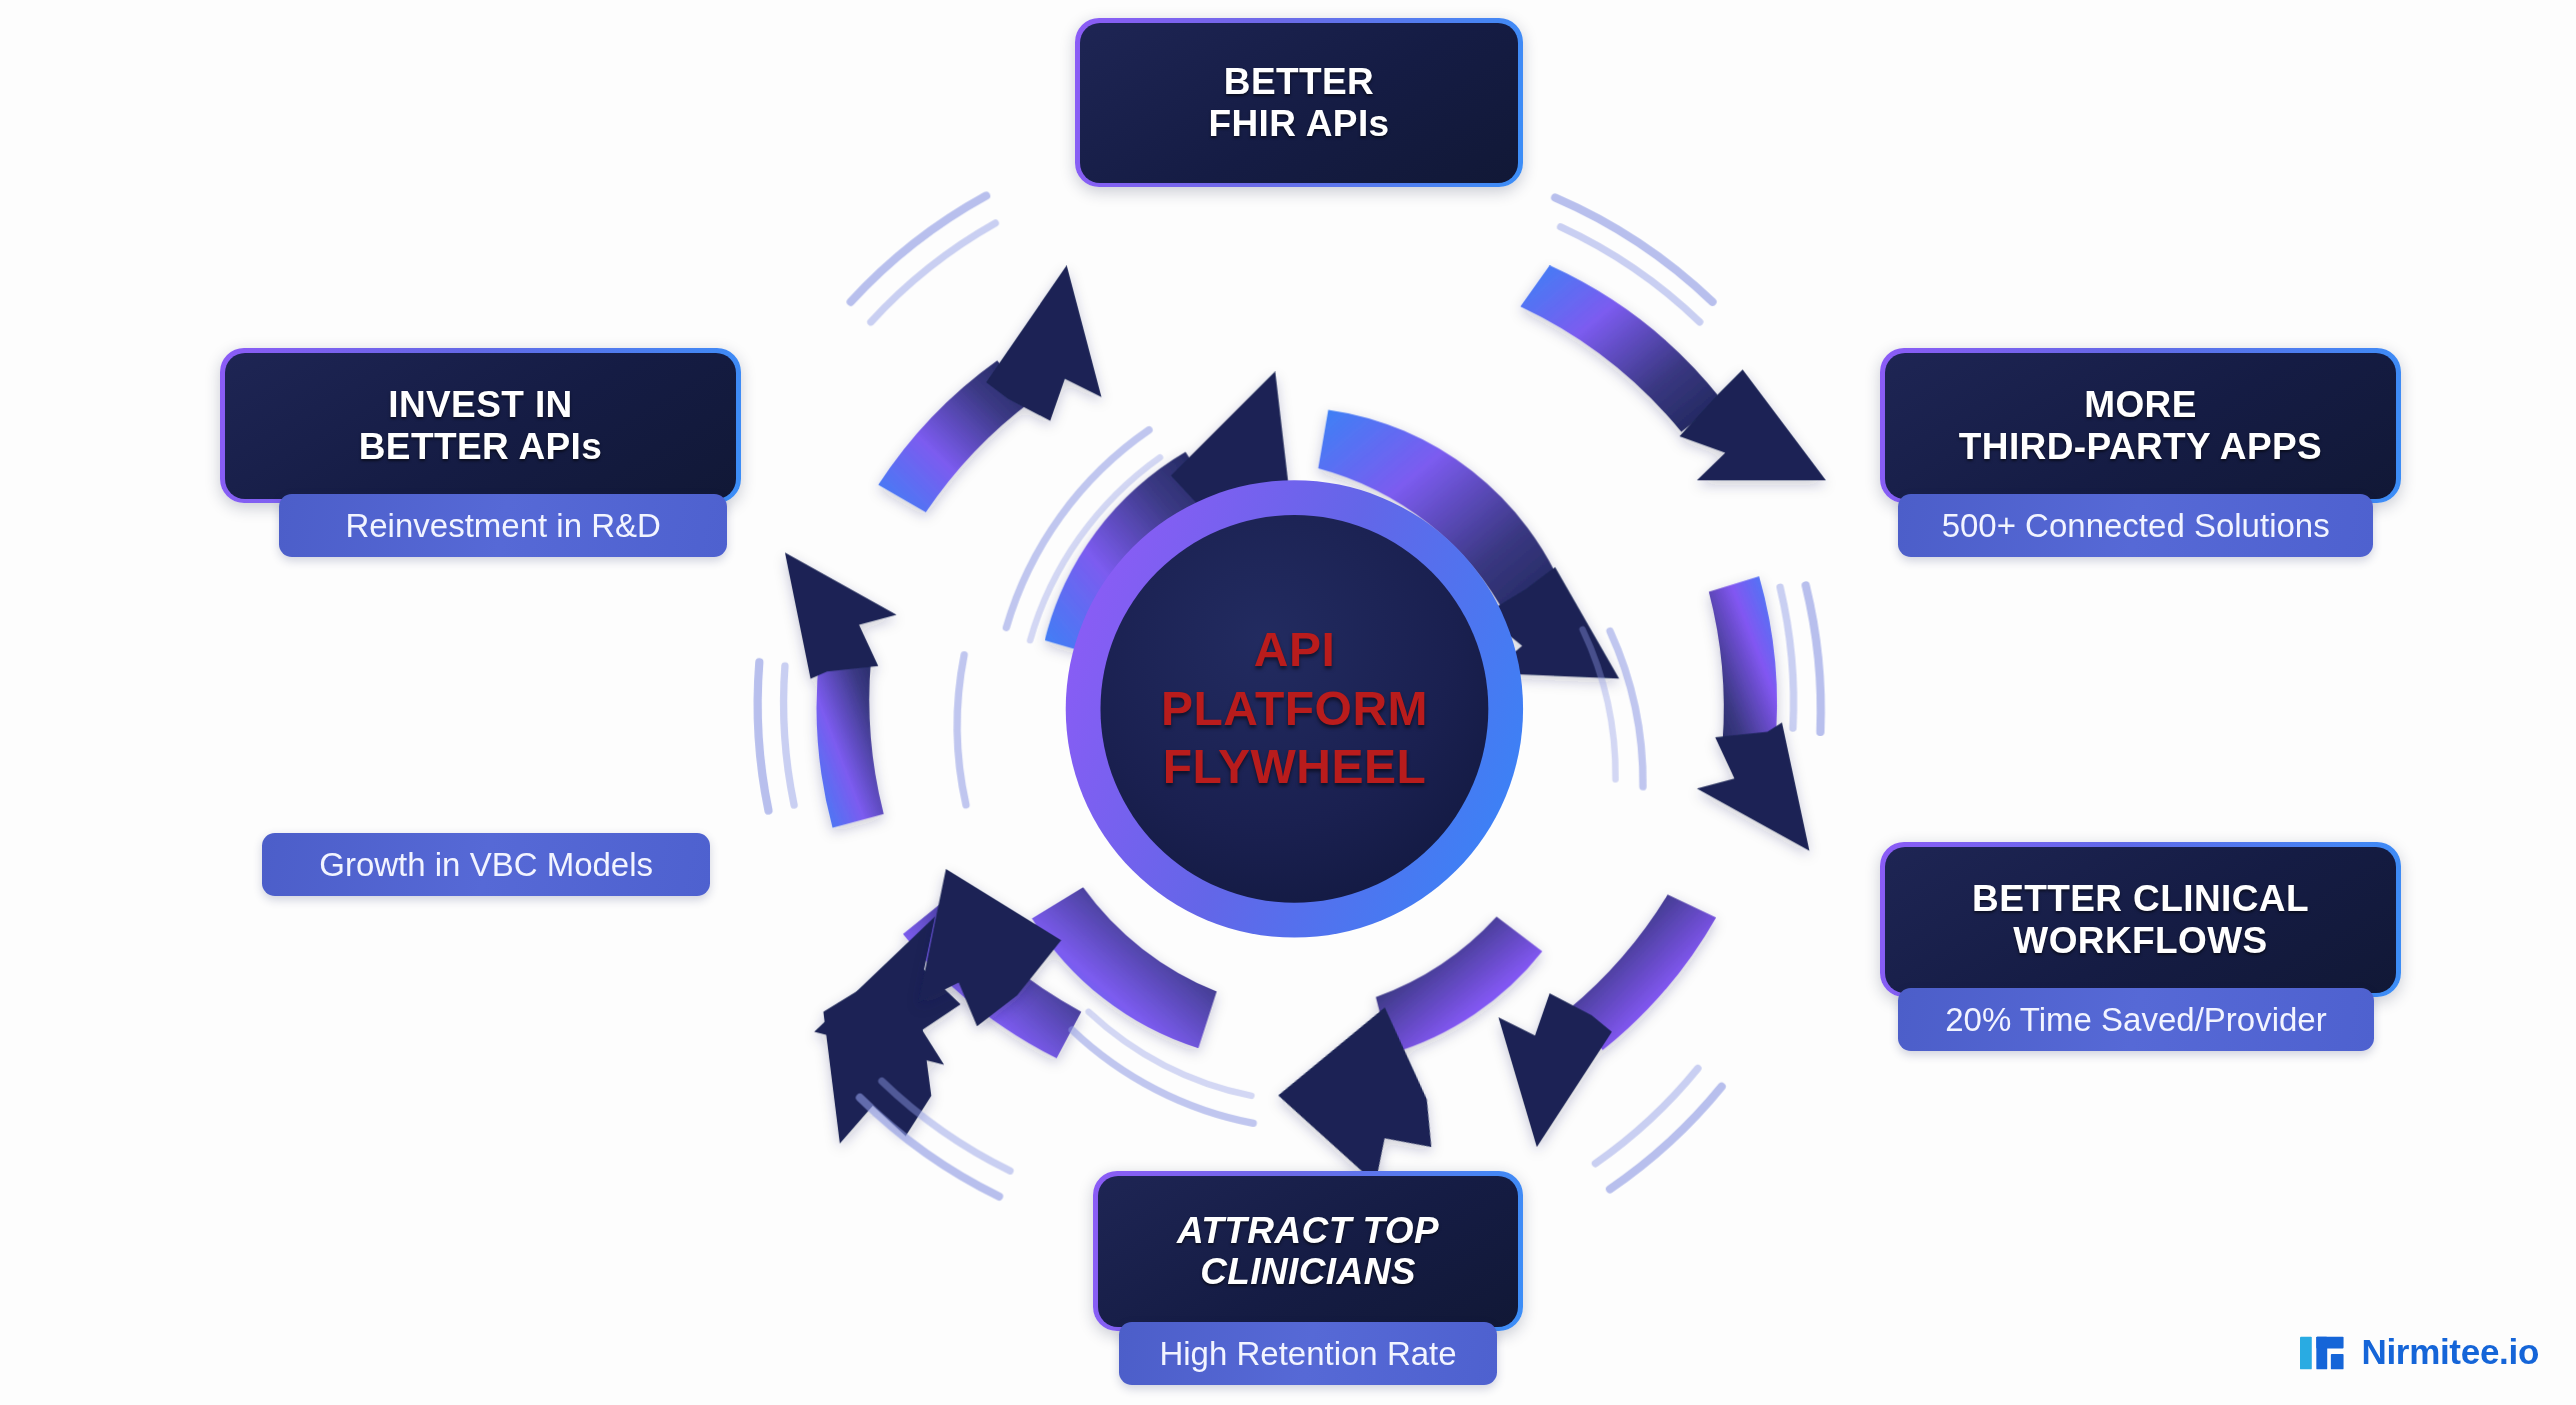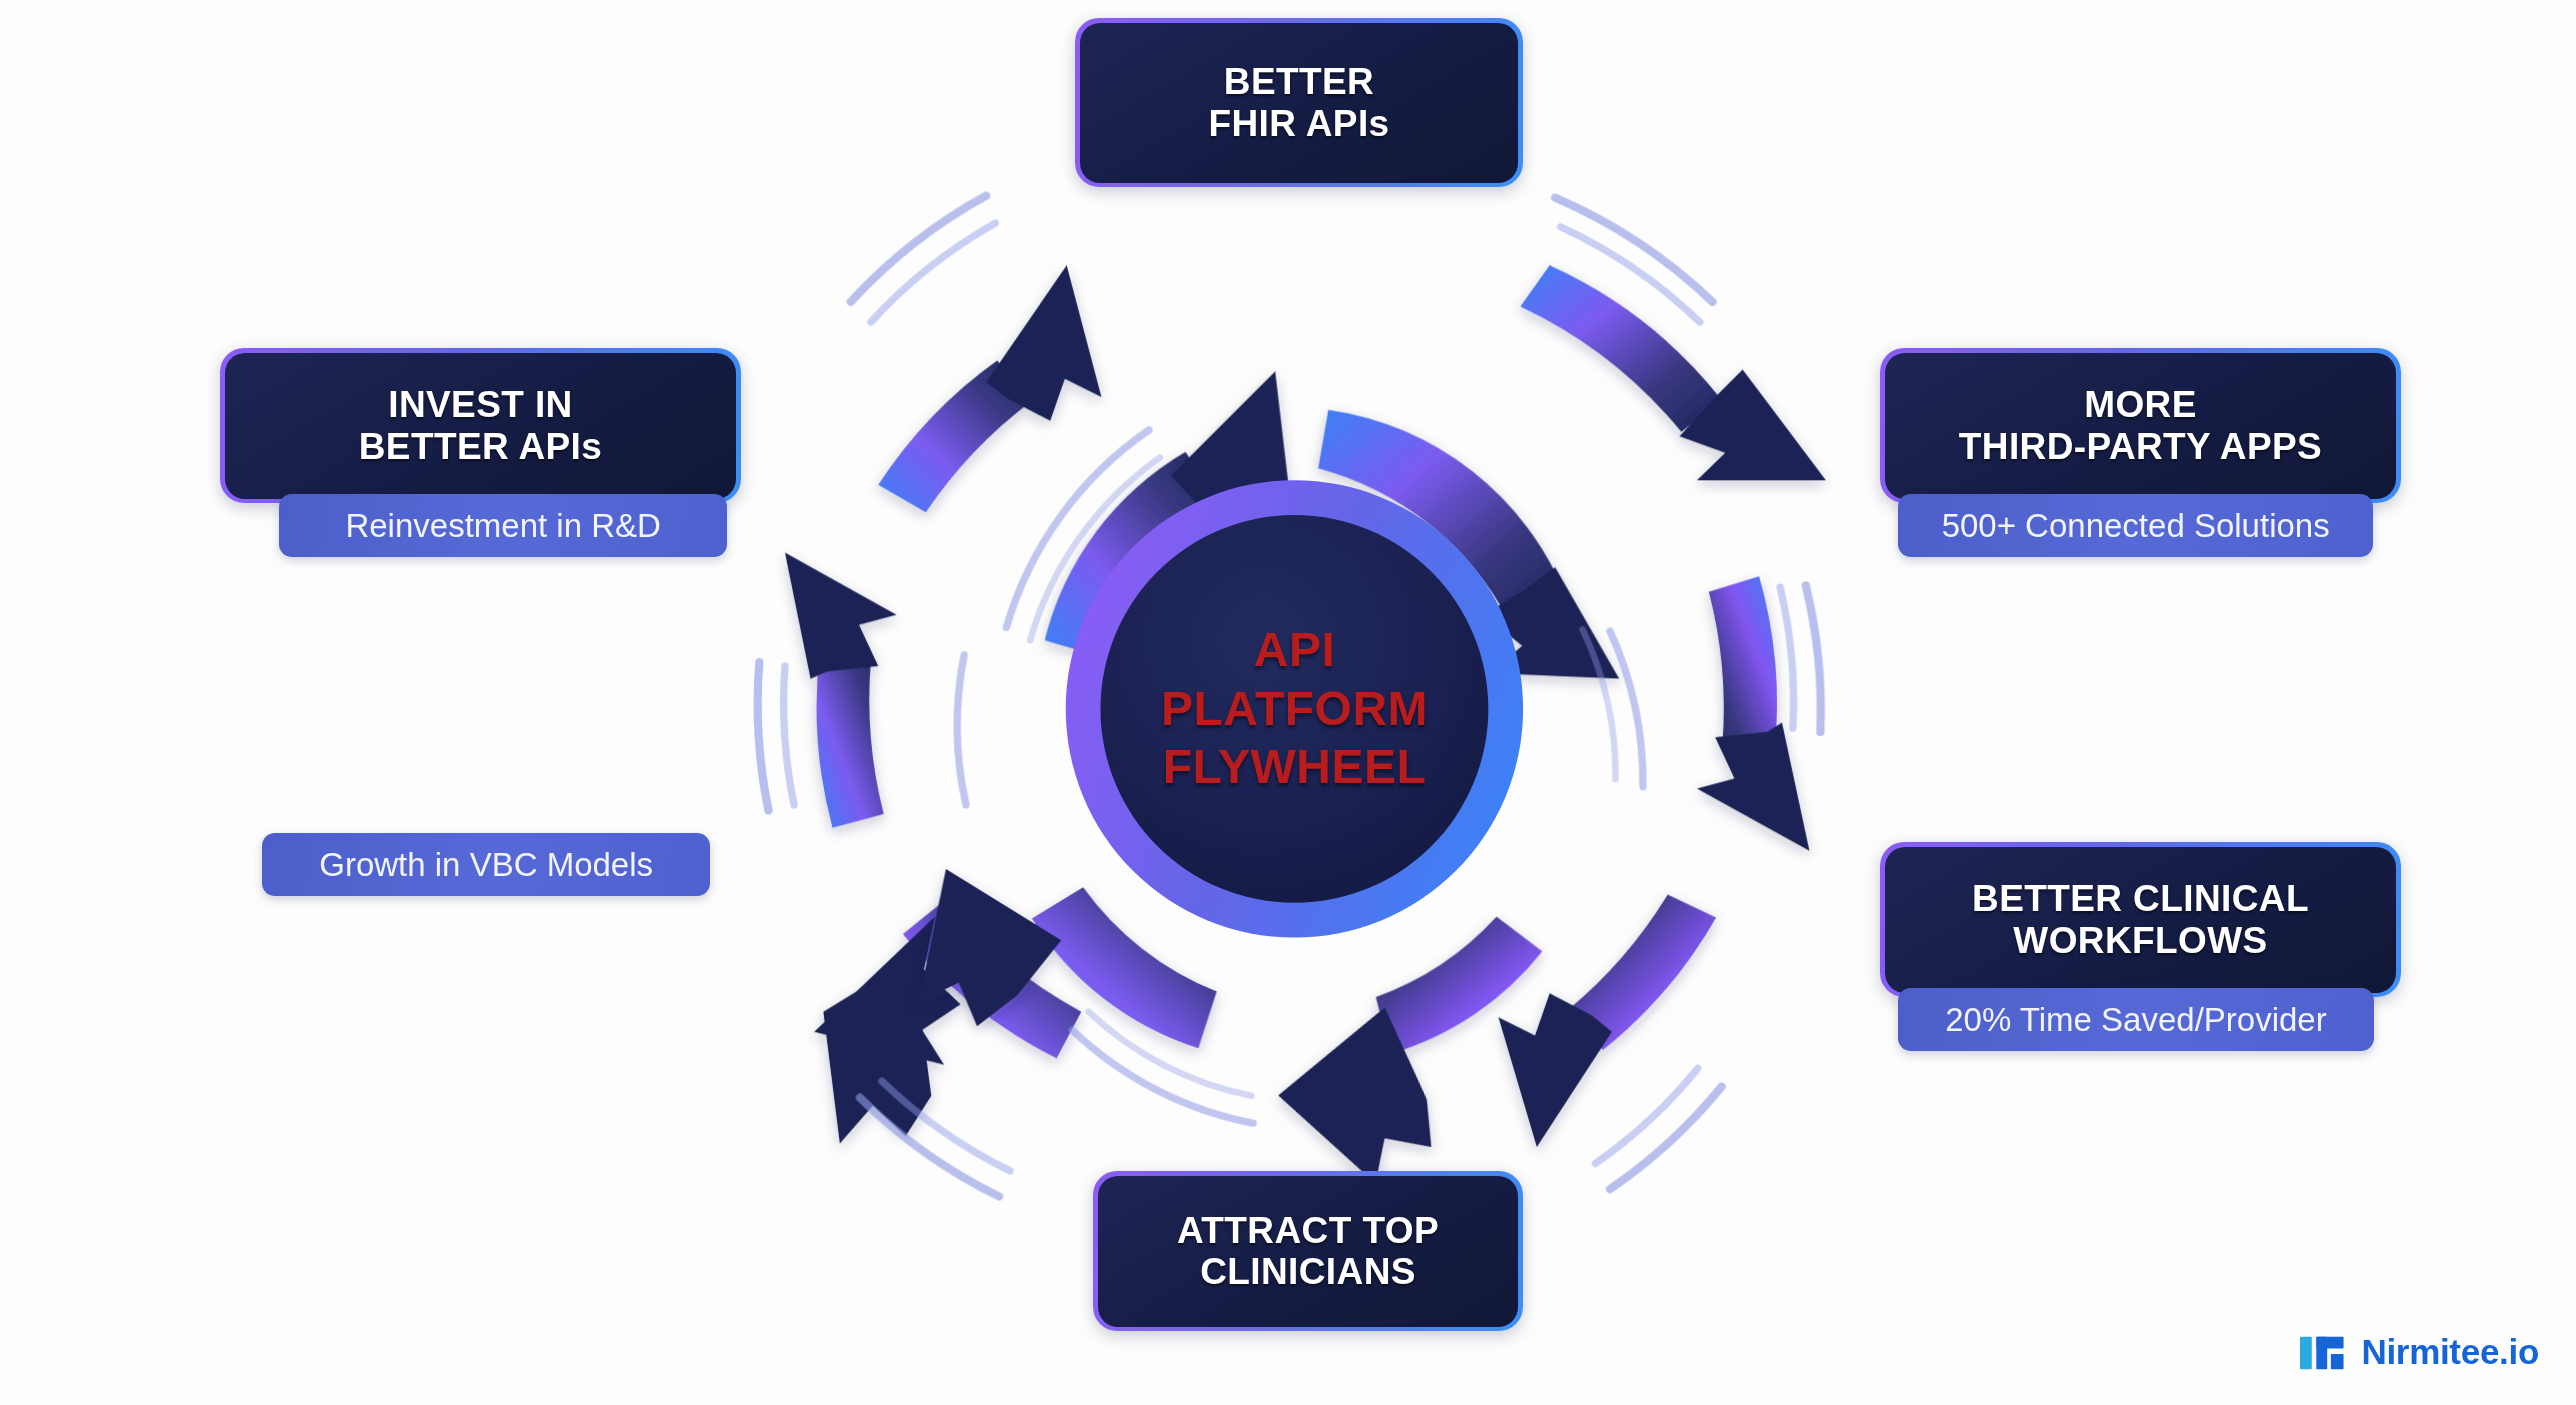--- a/index.html
+++ b/index.html
@@ -76,21 +76,21 @@
 
   .n-left   {left:203px;top:348px;width:521px;padding-left:17px;}
   .n-left   .node-card-inner{height:146px;}
   .n-left   .node-sub{margin-left:59px;margin-right:13.7px;}
 
   .n-leftb  {left:203px;top:842px;width:521px;}
   .n-leftb  .node-card-inner{height:146px;}
   .n-leftb  .node-sub{margin-left:59px;margin-right:13.7px;text-align:center;}
 
   .n-bottom {left:1093px;top:1171px;width:430px;}
-  .n-bottom .node-card-inner{height:151px;}
+  .n-bottom .node-card-inner{height:151px;font-style:italic;}
   .n-bottom .node-sub{margin-left:25.6px;margin-right:25.6px;}
 
   
   #hub-text{
     position:absolute;
     left:1084px;top:567px;width:421px;height:284px;
     display:flex;flex-direction:column;align-items:center;justify-content:center;
     pointer-events:none;
   }
   #hub-text .hub-line{
@@ -311,20 +311,21 @@
     <div class="node-sub">20% Time Saved/Provider</div>
   </div>
 
   <div class="node n-bottom">
     <div class="node-card">
       <div class="node-card-inner">
         <div class="node-title">ATTRACT TOP
 CLINICIANS</div>
       </div>
     </div>
+    <div class="node-sub">High Retention Rate</div>
   </div>
 
   <div class="node n-leftb">
     <div class="node-sub">Growth in VBC Models</div>
   </div>
 
   <div class="node n-left">
     <div class="node-card">
       <div class="node-card-inner">
         <div class="node-title">INVEST IN

